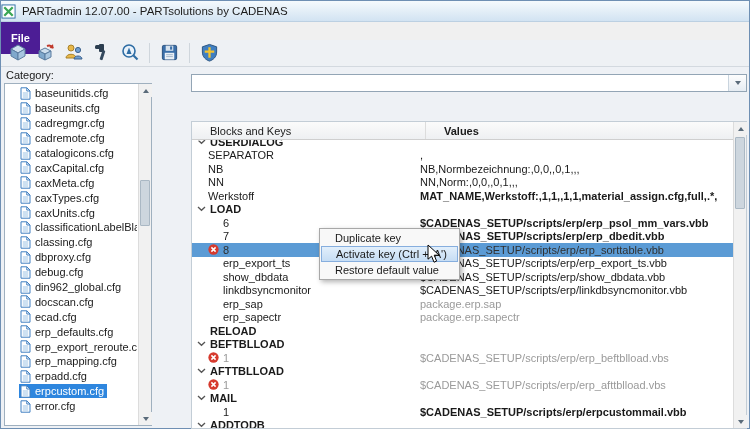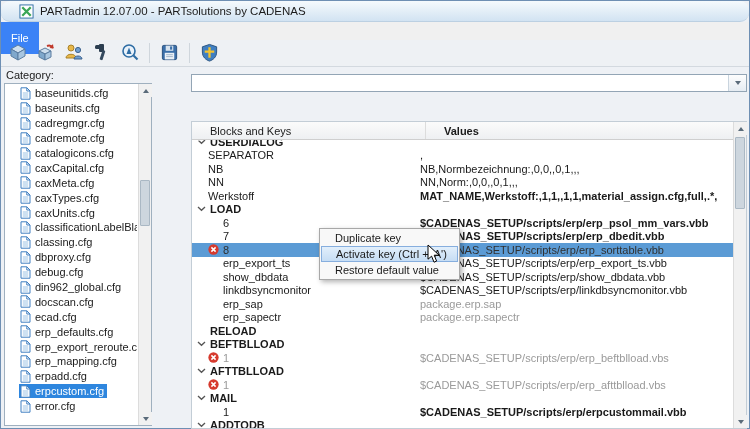--- a/index.html
+++ b/index.html
@@ -1,24 +1,24 @@
 <!DOCTYPE html>
 <html><head>
 <meta charset="utf-8">
 <style>
   html,body{margin:0;padding:0;}
   body{width:750px;height:429px;overflow:hidden;font-family:"Liberation Sans",sans-serif;font-size:11px;color:#1a1a1a;background:#fff;}
   .window{position:absolute;inset:0;border:1px solid #6e8fb3;background:#eef1f5;box-sizing:border-box;}
   
-  .titlebar{height:21px;background:linear-gradient(#f5fafd,#d2e3f2);border-bottom:1px solid #bcd0e2;display:flex;align-items:center;padding:0 18px;box-sizing:border-box;border-radius:9px;}
+  .titlebar{height:21px;background:linear-gradient(#f5fafd,#d2e3f2);border-bottom:1px solid #bcd0e2;display:flex;align-items:center;padding:0 0;box-sizing:border-box;}
   .titlebar .app-icon{width:16px;height:16px;display:flex;align-items:center;}
   .titlebar .title{margin-left:5px;font-size:11.5px;color:#1c1c1c;}
   
   .menubar{height:18px;background:#f0f0f0;display:flex;align-items:stretch;}
-  .menu-item{padding:16px 10px;background:#3b82f6;color:#fff;display:flex;align-items:center;}
+  .menu-item{padding:16px 10px;background:#4c1d95;color:#fff;display:flex;align-items:center;font-weight:bold;}
   
   .toolbar{height:27px;background:#eef1f4;border-bottom:1px solid #d3d9df;display:flex;align-items:center;padding:0 4px;gap:3px;box-sizing:border-box;}
   .tb-btn{width:25px;height:24px;display:flex;align-items:center;justify-content:center;border-radius:2px;}
   .tb-sep{width:1px;height:20px;background:#cfd6dc;margin:0 4px;}
   
   .main{position:absolute;top:67px;left:0;right:0;bottom:0;}
   .category-label{position:absolute;left:5px;top:1px;}
   .tree{position:absolute;left:3px;top:15px;width:148px;bottom:2px;background:#fff;border:1px solid #9fb0bf;box-sizing:border-box;}
   .tree-items{position:absolute;left:1px;top:2px;right:14px;bottom:1px;overflow:hidden;}
   .tree-item{height:14.9px;display:flex;align-items:center;padding-left:13px;white-space:nowrap;}

